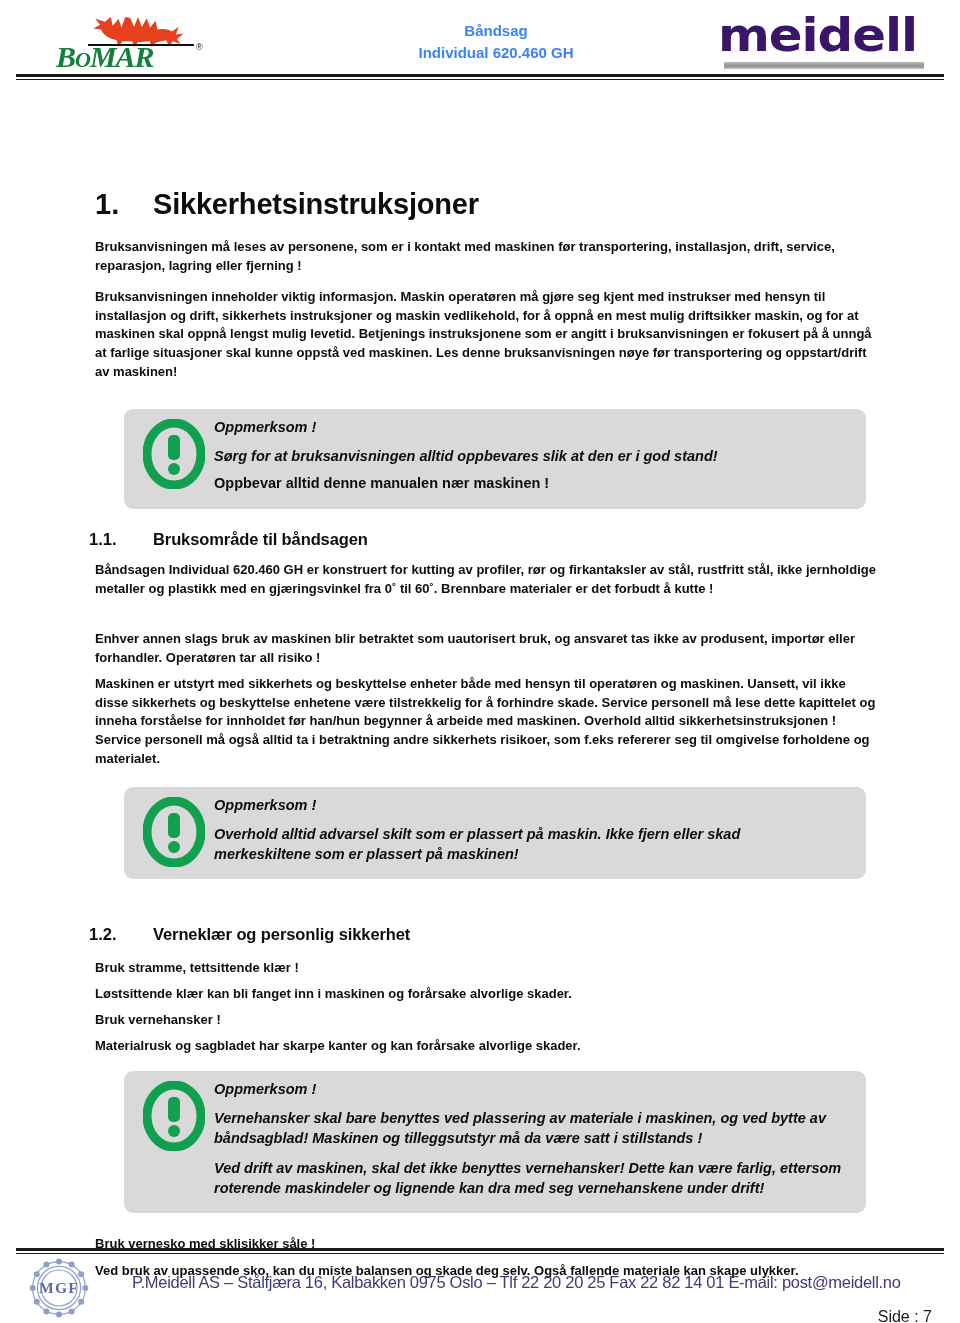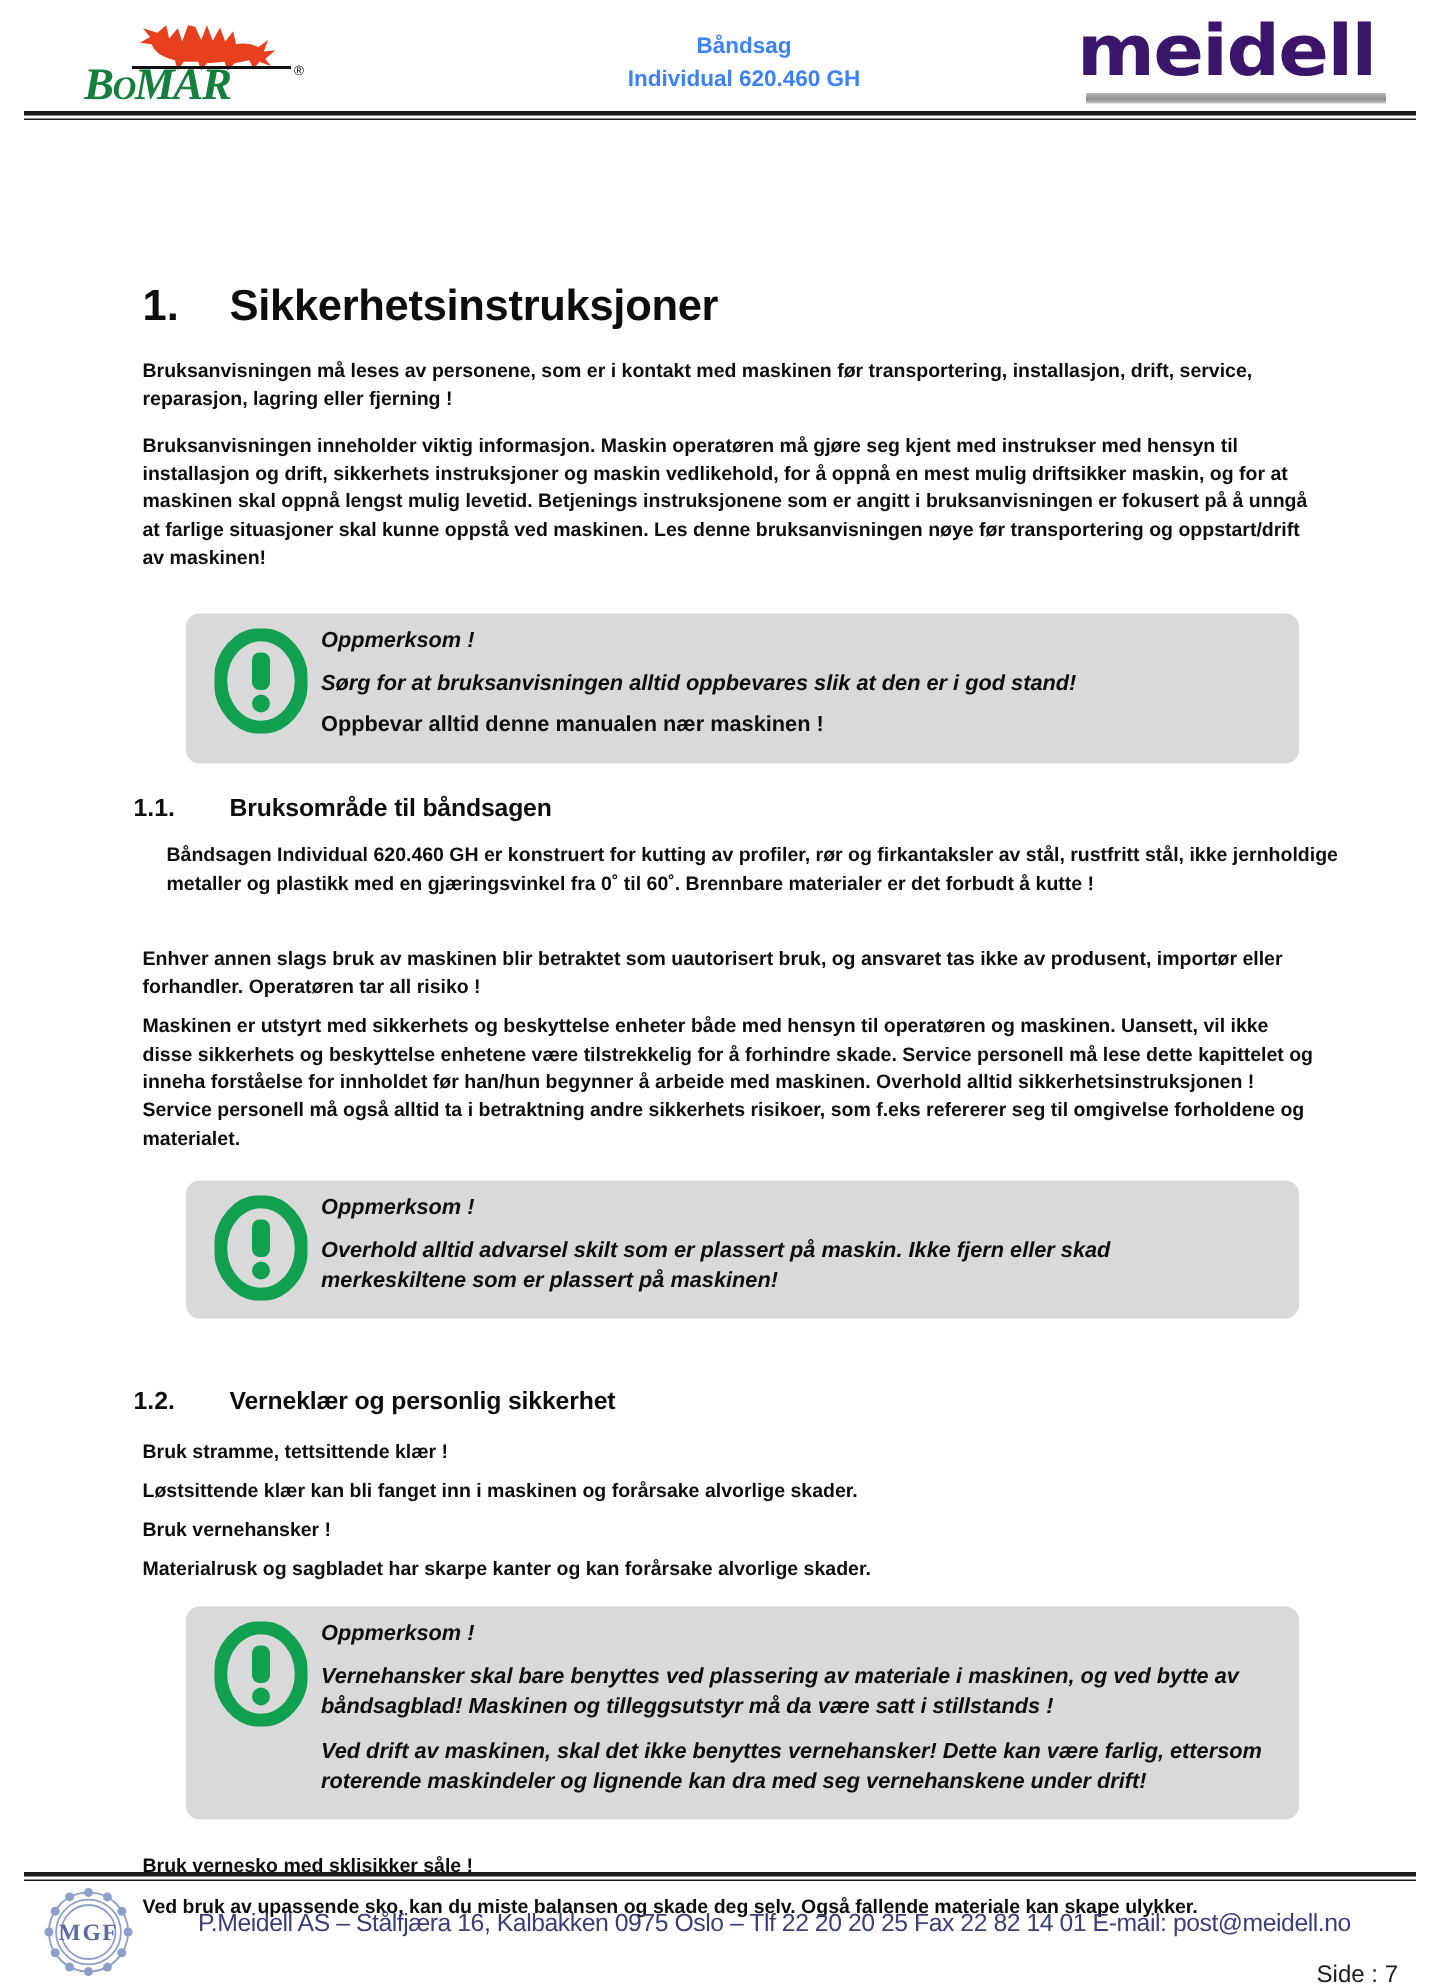--- a/index.html
+++ b/index.html
@@ -317,21 +317,21 @@
       <div class="notice-line italic">Sørg for at bruksanvisningen alltid oppbevares slik at den er i god stand!</div>
       <div class="notice-line">Oppbevar alltid denne manualen nær maskinen !</div>
     </div>
   </div>
 
   <div class="h2-row" style="top:452px;">
     <div class="h2-num">1.1.</div>
     <div class="h2-text">Bruksområde til båndsagen</div>
   </div>
 
-  <div class="body-block" style="top:483px;margin-left:16px;">Båndsagen Individual 620.460 GH er konstruert for kutting av profiler, rør og firkantaksler av stål, rustfritt stål, ikke jernholdige metaller og plastikk med en gjæringsvinkel fra 0˚ til 60˚. Brennbare materialer er det forbudt å kutte !</div>
+  <div class="body-block" style="top:483px;">Båndsagen Individual 620.460 GH er konstruert for kutting av profiler, rør og firkantaksler av stål, rustfritt stål, ikke jernholdige metaller og plastikk med en gjæringsvinkel fra 0˚ til 60˚. Brennbare materialer er det forbudt å kutte !</div>
   <div class="body-block" style="top:552px;">Enhver annen slags bruk av maskinen blir betraktet som uautorisert bruk, og ansvaret tas ikke av produsent, importør eller forhandler.  Operatøren tar all risiko !</div>
   <div class="body-block" style="top:597px;">Maskinen er utstyrt med sikkerhets og beskyttelse enheter både med hensyn til operatøren og maskinen. Uansett, vil ikke disse sikkerhets og beskyttelse enhetene være tilstrekkelig for å forhindre skade. Service personell må lese dette kapittelet og inneha forståelse for innholdet før han/hun begynner å arbeide med maskinen. Overhold alltid sikkerhetsinstruksjonen ! Service personell må også alltid ta i betraktning andre sikkerhets risikoer, som f.eks refererer seg til omgivelse forholdene og materialet.</div>
 
   <div class="notice" style="top:709px; height:92px;">
     <div class="notice-icon">
       <svg width="62" height="70" viewBox="0 0 62 70">
         <ellipse cx="31" cy="35" rx="27" ry="31" fill="none" stroke="#10a050" stroke-width="9"></ellipse>
         <rect x="25" y="16" width="12" height="25" rx="5" fill="#10a050"></rect>
         <ellipse cx="31" cy="50" rx="6" ry="6" fill="#10a050"></ellipse>
       </svg>

